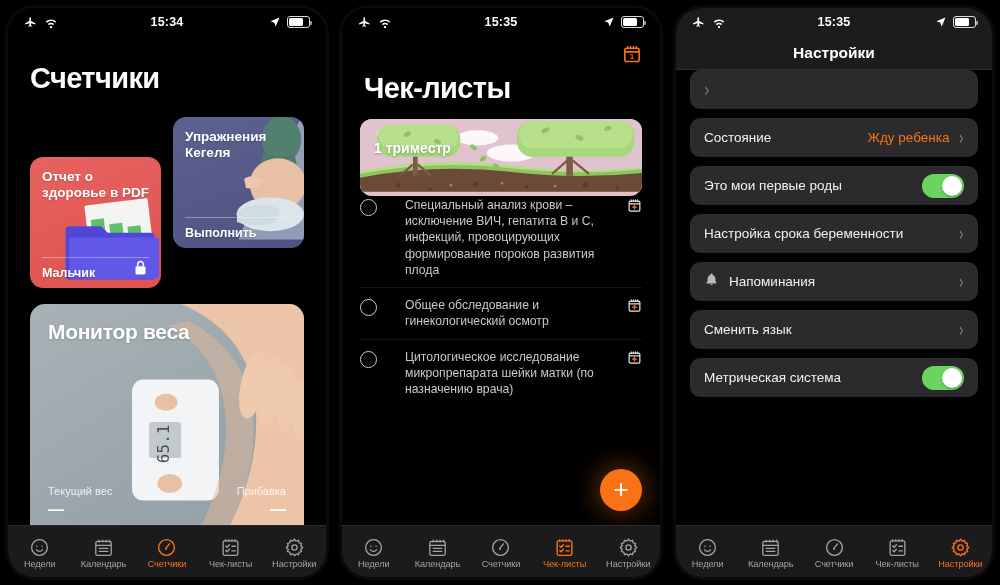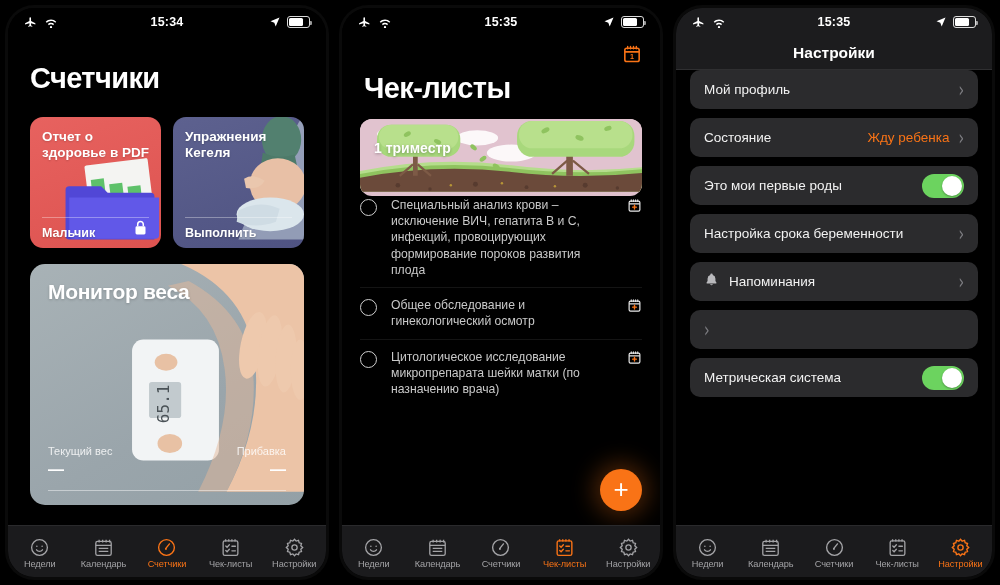--- a/index.html
+++ b/index.html
@@ -85,21 +85,21 @@
   .p1-body { padding-top: 26px; }
   .cards-row {
     display: flex; gap: 12px;
     padding: 0 22px; margin-top: 22px;
   }
   .minicard {
     flex: 1 1 0; height: 131px;
     border-radius: 13px; position: relative; overflow: hidden;
     padding: 12px 12px 0 12px;
   }
-  .minicard.red { background: linear-gradient(160deg,#e7625f 0%,#dd5350 100%); }
+  .minicard.red { background: linear-gradient(160deg,#e7625f 0%,#dd5350 100%); margin-top: 40px; }
   .minicard.blue { background: linear-gradient(160deg,#5d618f 0%,#4f5382 100%); }
   .mc-title {
     position: relative; z-index: 3;
     color: #fff; font-size: 13.5px; font-weight: bold; line-height: 1.22;
     text-shadow: 0 1px 2px rgba(0,0,0,.18);
   }
   .mc-divider {
     position: absolute; left: 12px; right: 12px; bottom: 30px;
     height: 1px; background: rgba(255,255,255,.34); z-index: 3;
   }
@@ -156,21 +156,21 @@
     position: absolute; left: 14px; top: 21px; z-index: 6;
     color: #fff; font-size: 14px; font-weight: bold;
     text-shadow: 0 1px 3px rgba(0,0,0,.3);
   }
   .checklist {
     margin-top: 10px; padding: 0 18px 0 18px;
     position: absolute; left: 0; right: 0; top: 103px; bottom: 0;
     overflow: hidden;
   }
   .ci {
-    display: flex; align-items: flex-start; gap: 14px;
+    display: flex; align-items: flex-start; gap: 28px;
     padding: 9px 0 9px 0; position: relative;
   }
   .ci + .ci { border-top: 1px solid rgba(255,255,255,.08); }
   .radio {
     flex: 0 0 auto; width: 17px; height: 17px; margin-top: 2px;
     border: 1.6px solid #cfcfcf; border-radius: 50%;
   }
   .ci-text {
     flex: 1 1 auto; color: #c9c9c9; font-size: 12.2px; line-height: 1.33;
   }
@@ -605,21 +605,20 @@
 
         <div class="navbar">
           <div class="navbar-title">Настройки</div>
         </div>
 
         <div class="settings">
 
 
           <div class="group">
             <div class="row">
-              <div class="row-label">Мой профиль</div>
               <div class="chev">›</div>
             </div>
           </div>
 
           <div class="group">
             <div class="row">
               <div class="row-label">Состояние</div>
               <div class="row-value">Жду ребенка</div>
               <div class="chev">›</div>
             </div>
@@ -649,20 +648,21 @@
                     <path d="M9.7 19.6a2.4 2.4 0 0 0 4.6 0z"></path>
                   </svg>
               </span>
               <div class="row-label">Напоминания</div>
               <div class="chev">›</div>
             </div>
           </div>
 
           <div class="group">
             <div class="row">
+              <div class="row-label">Сменить язык</div>
               <div class="chev">›</div>
             </div>
           </div>
 
           <div class="group">
             <div class="row">
               <div class="row-label">Метрическая система</div>
               <div class="switch on">
                   <i></i>
                 </div>

